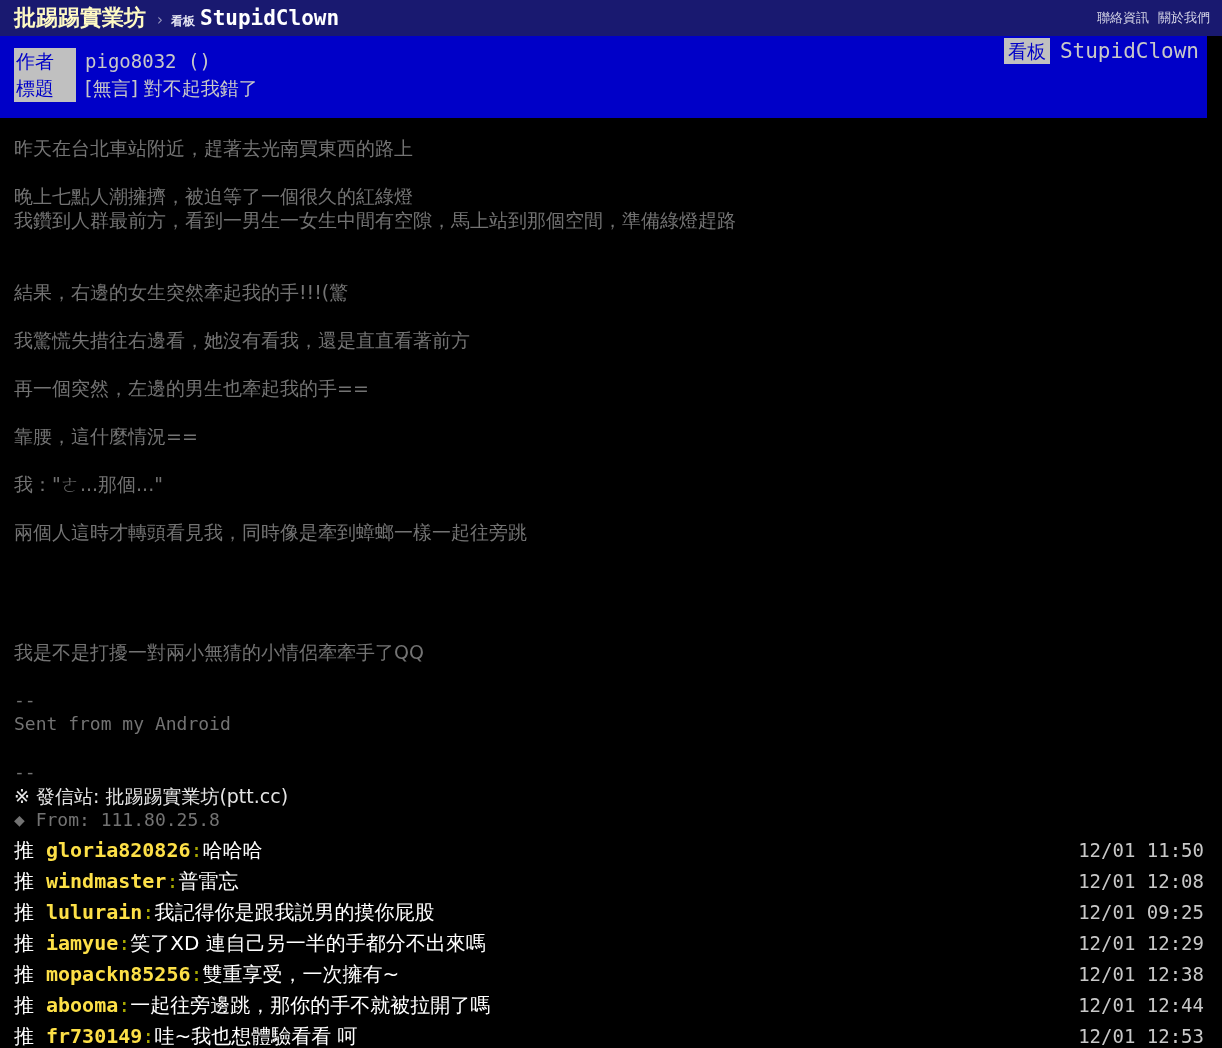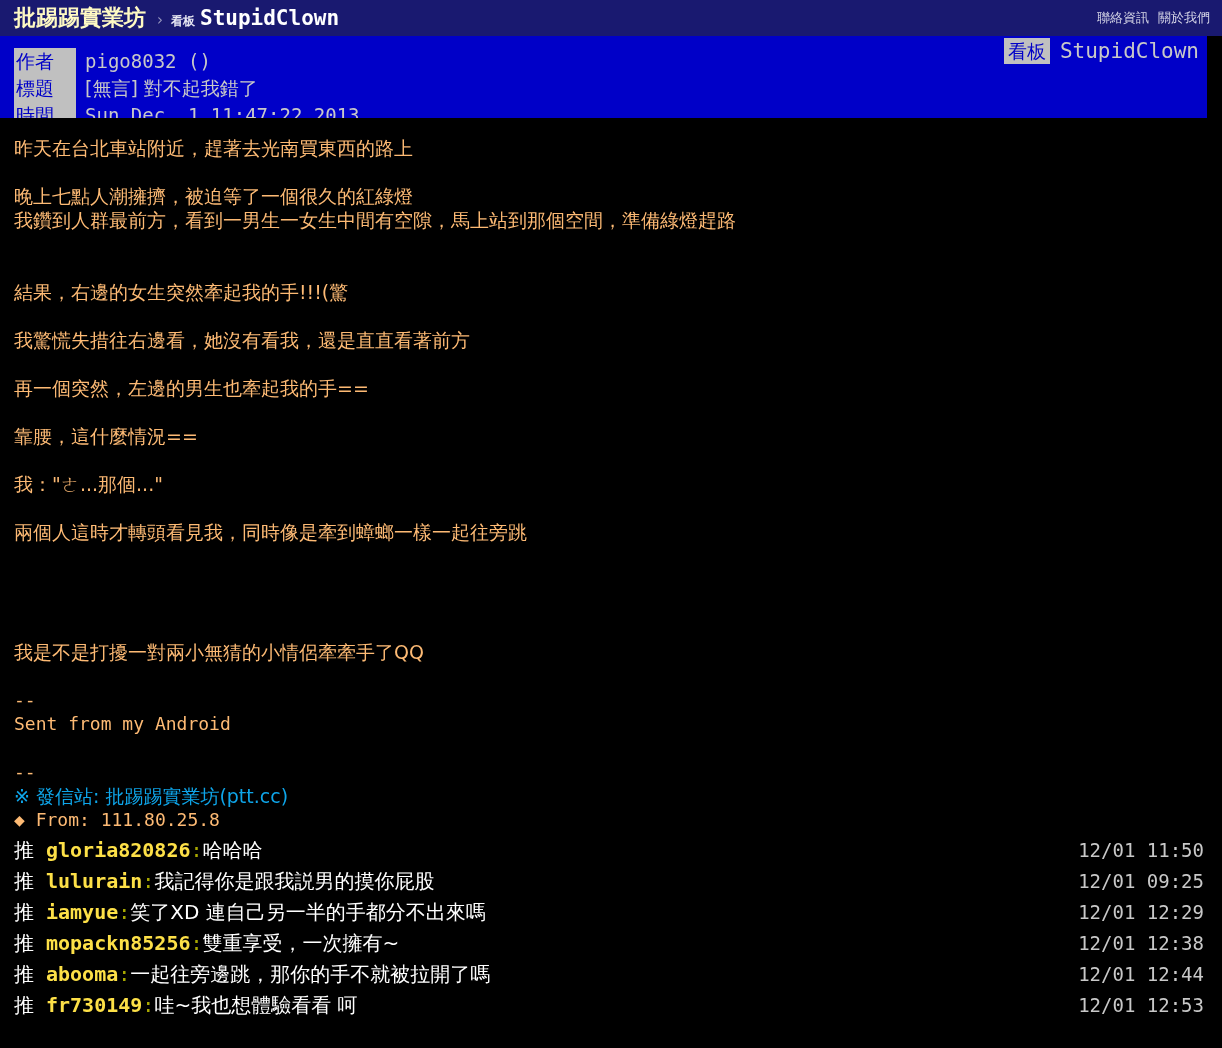--- a/index.html
+++ b/index.html
@@ -147,30 +147,30 @@
 
   
   .article-body {
     padding: 0 0 0 14px;
     margin-top: 18px;
   }
   .line {
     font-family: "DejaVu Sans", "Liberation Sans", sans-serif;
     font-size: 19px;
     line-height: 24px;
-    color: #fdba74;
+    color: #737373;
     white-space: pre;
     min-height: 24px;
   }
   .line.mono {
     font-family: "DejaVu Sans Mono", "Liberation Mono", monospace;
     font-size: 18px;
   }
   .line.blank { height: 24px; }
-  .line.green { color: #0ea5e9; }
+  .line.green { color: #e5e5e5; }
 
   
   .comments { padding-left: 14px; margin-top: 3px; }
   .comment {
     position: relative;
     height: 31px;
     line-height: 31px;
     white-space: nowrap;
     overflow: hidden;
   }
@@ -226,24 +226,20 @@
 <div class="meta-band">
   <div class="meta-rows">
     <div class="meta-row">
       <span class="meta-label">作者</span>
       <span class="meta-value">pigo8032 ()</span>
     </div>
     <div class="meta-row">
       <span class="meta-label">標題</span>
       <span class="meta-value cjk">[無言] 對不起我錯了</span>
     </div>
-    <div class="meta-row">
-      <span class="meta-label">時間</span>
-      <span class="meta-value">Sun Dec  1 11:47:22 2013</span>
-    </div>
   </div>
   <div class="board-tag">
     <span class="board-tag-label">看板</span>
     <span class="board-tag-name">StupidClown</span>
   </div>
 </div>
 
 <div class="article-body">
     <div class="line">昨天在台北車站附近，趕著去光南買東西的路上</div>
     <div class="line blank">&nbsp;</div>
@@ -271,18 +267,19 @@
     <div class="line mono">--</div>
     <div class="line mono">Sent from my Android</div>
     <div class="line blank">&nbsp;</div>
     <div class="line mono">--</div>
     <div class="line green">※ 發信站: 批踢踢實業坊(ptt.cc)</div>
     <div class="line mono">◆ From: 111.80.25.8</div>
   </div>
 
 <div class="comments">
     <div class="comment"><span class="c-tag">推</span><span class="c-user">gloria820826</span><span class="c-colon">:</span><span class="c-text">哈哈哈</span><span class="c-time">12/01 11:50</span></div>
+    <div class="comment"><span class="c-tag">推</span><span class="c-user">windmaster</span><span class="c-colon">:</span><span class="c-text">普雷忘</span><span class="c-time">12/01 12:08</span></div>
     <div class="comment"><span class="c-tag">推</span><span class="c-user">lulurain</span><span class="c-colon">:</span><span class="c-text">我記得你是跟我説男的摸你屁股</span><span class="c-time">12/01 09:25</span></div>
     <div class="comment"><span class="c-tag">推</span><span class="c-user">iamyue</span><span class="c-colon">:</span><span class="c-text">笑了XD 連自己另一半的手都分不出來嗎</span><span class="c-time">12/01 12:29</span></div>
     <div class="comment"><span class="c-tag">推</span><span class="c-user">mopackn85256</span><span class="c-colon">:</span><span class="c-text">雙重享受，一次擁有~</span><span class="c-time">12/01 12:38</span></div>
     <div class="comment"><span class="c-tag">推</span><span class="c-user">abooma</span><span class="c-colon">:</span><span class="c-text">一起往旁邊跳，那你的手不就被拉開了嗎</span><span class="c-time">12/01 12:44</span></div>
     <div class="comment"><span class="c-tag">推</span><span class="c-user">fr730149</span><span class="c-colon">:</span><span class="c-text">哇~我也想體驗看看 呵</span><span class="c-time">12/01 12:53</span></div>
   </div>
 
 </body></html>

